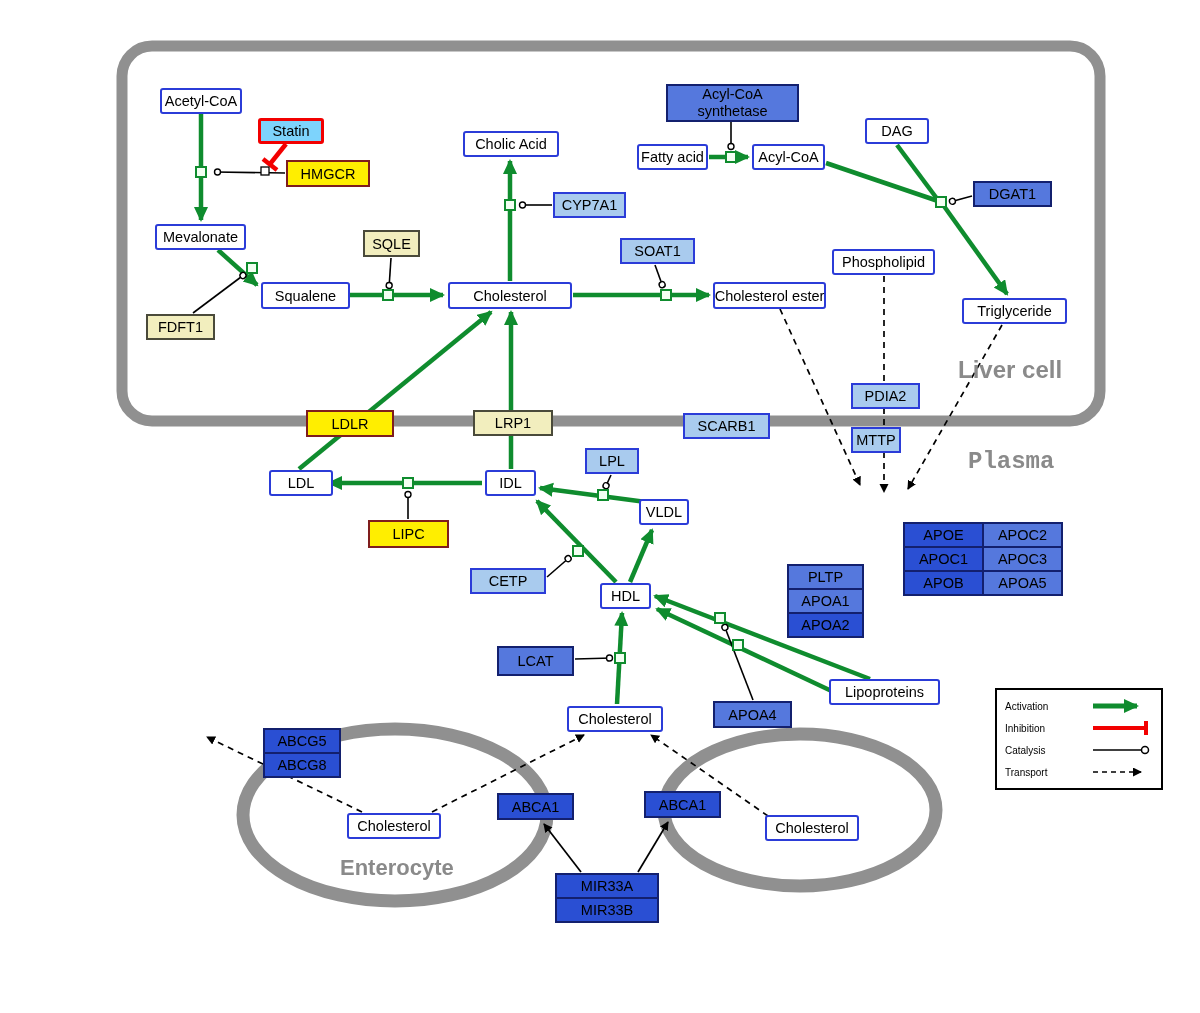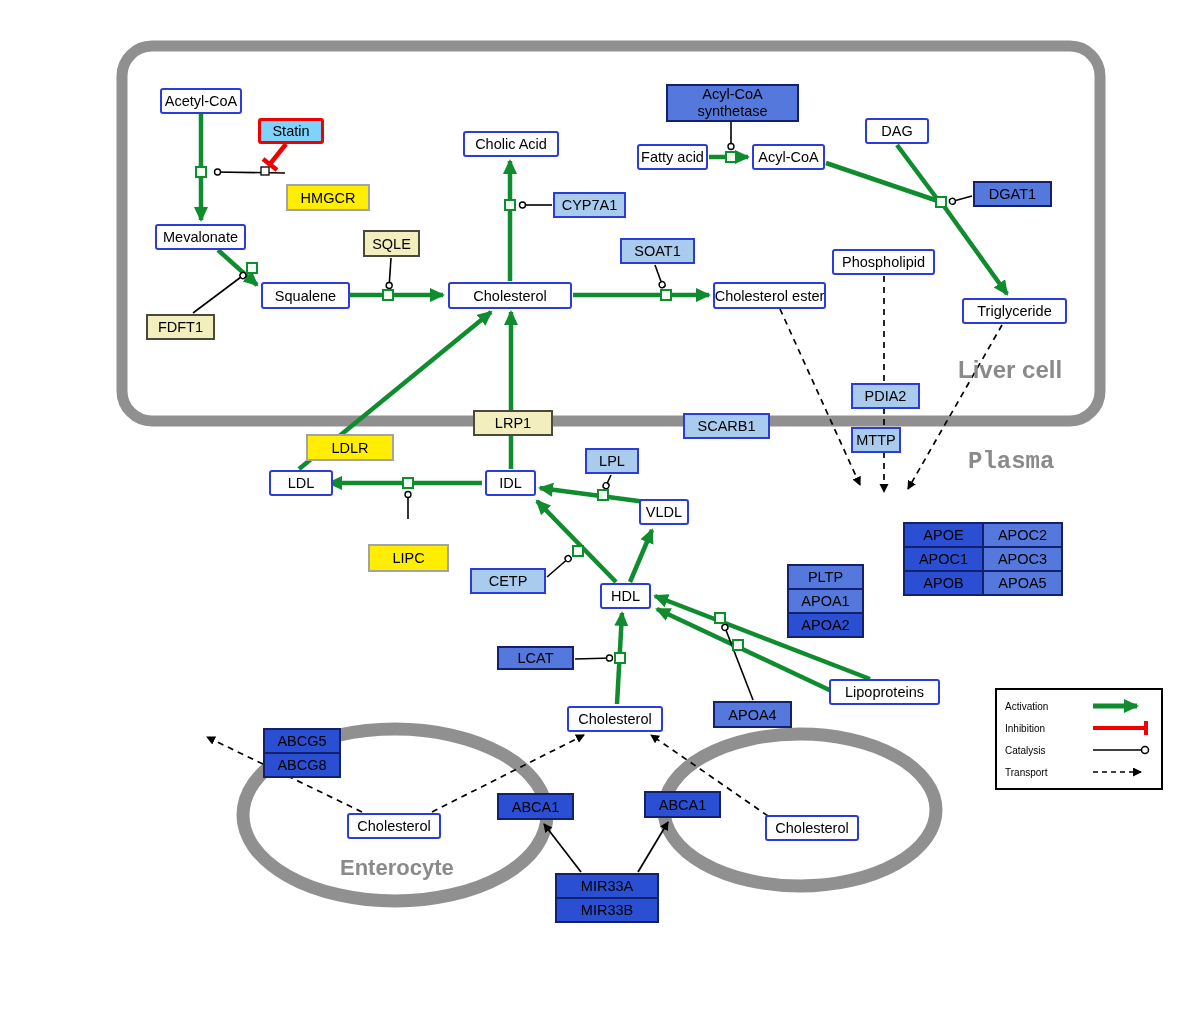--- a/index.html
+++ b/index.html
@@ -7,21 +7,21 @@
          font-family:"Liberation Sans", sans-serif;overflow:hidden;}
   #edges{position:absolute;left:0;top:0;width:1200px;height:1013px;}
   .node{position:absolute;display:flex;align-items:center;justify-content:center;
         box-sizing:border-box;font-size:14.5px;color:#000;text-align:center;
         line-height:16px;white-space:nowrap;}
   .metab{background:#fff;border:2px solid #2b3cd8;border-radius:3px;}
   .statin{background:#7dd3fc;border:3px solid #f20000;border-radius:3px;}
   .blue-d{background:#2a4fd3;border:2px solid #13206e;}
   .blue-m{background:#5578dd;border:2px solid #13206e;}
   .blue-l{background:#a9cbee;border:2px solid #2b3cd8;}
-  .yellow{background:#ffee00;border:2px solid #a3a3a3;margin-top:24px;}
+  .yellow{background:#ffee00;border:2px solid #7f1d1d;}
   .paleyellow{background:#f2eebe;border:2px solid #4a4a3a;}
   .twoline{flex-direction:column;line-height:17px;}
   .comp-label{position:absolute;color:#8a8a8a;font-weight:bold;font-size:24px;}
   .comp-label.small{font-size:22px;}
   .legend{position:absolute;left:995px;top:688px;width:168px;height:102px;
           background:#fff;border:2px solid #000;box-sizing:border-box;
           padding:6px 8px;display:flex;flex-direction:column;justify-content:space-between;}
   .lrow{display:flex;align-items:center;justify-content:space-between;height:20px;}
   .lrow span{font-size:10px;color:#000;}
 </style>
@@ -155,21 +155,21 @@
 <div class="node paleyellow" style="left:473px;top:410px;width:80px;height:26px">LRP1</div>
 <div class="node blue-l" style="left:683px;top:413px;width:87px;height:26px">SCARB1</div>
 
 <div class="node metab" style="left:269px;top:470px;width:64px;height:26px">LDL</div>
 <div class="node metab" style="left:485px;top:470px;width:51px;height:26px">IDL</div>
 <div class="node yellow" style="left:368px;top:520px;width:81px;height:28px">LIPC</div>
 <div class="node blue-l" style="left:585px;top:448px;width:54px;height:26px">LPL</div>
 <div class="node metab" style="left:639px;top:499px;width:50px;height:26px">VLDL</div>
 <div class="node blue-l" style="left:470px;top:568px;width:76px;height:26px">CETP</div>
 <div class="node metab" style="left:600px;top:583px;width:51px;height:26px">HDL</div>
-<div class="node blue-m" style="left:497px;top:646px;width:77px;height:24px">LCAT</div>
+<div class="node blue-m" style="left:497px;top:646px;width:77px;height:30px">LCAT</div>
 <div class="node blue-m" style="left:787px;top:564px;width:77px;height:26px">PLTP</div>
 <div class="node blue-m" style="left:787px;top:588px;width:77px;height:26px">APOA1</div>
 <div class="node blue-d" style="left:787px;top:612px;width:77px;height:26px">APOA2</div>
 <div class="node blue-m" style="left:713px;top:701px;width:79px;height:27px">APOA4</div>
 <div class="node metab" style="left:829px;top:679px;width:111px;height:26px">Lipoproteins</div>
 
 <div class="node blue-d" style="left:903px;top:522px;width:81px;height:26px">APOE</div>
 <div class="node blue-m" style="left:982px;top:522px;width:81px;height:26px">APOC2</div>
 <div class="node blue-d" style="left:903px;top:546px;width:81px;height:26px">APOC1</div>
 <div class="node blue-m" style="left:982px;top:546px;width:81px;height:26px">APOC3</div>

